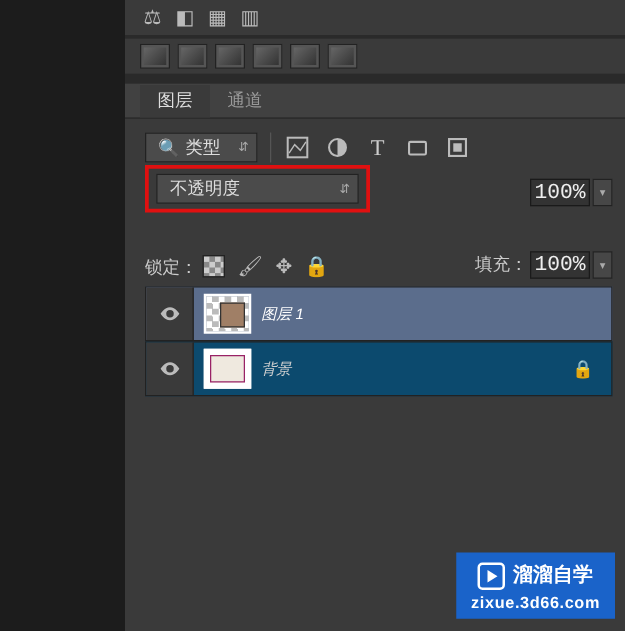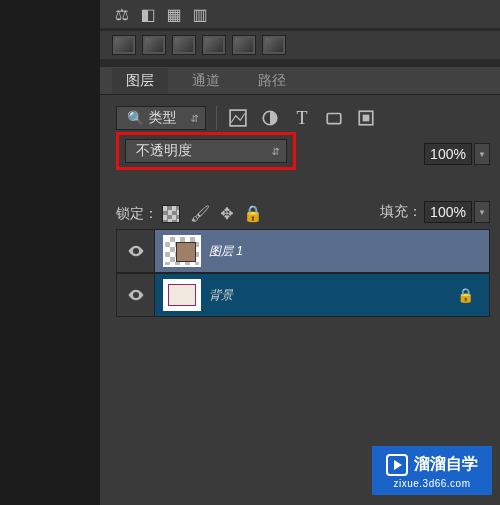--- a/index.html
+++ b/index.html
@@ -55,21 +55,21 @@
     display: inline-flex; align-items:center; justify-content:center;
     color:#bbb;
   }
   .panel-tabs {
     display: flex;
     align-items: center;
     height: 28px;
     background: #414141;
     border-bottom: 1px solid #222;
     padding-left: 12px;
-    gap: 10px;
+    gap: 0;
   }
   .tab {
     font-size: 14px;
     color: #999;
     padding: 4px 14px;
     cursor: pointer;
   }
   .tab.active {
     background: #3a3a3a;
     color: #ddd;
@@ -136,22 +136,23 @@
     color: #ccc;
   }
   .value-box {
     background: #333;
     border: 1px solid #1a1a1a;
     height: 22px;
     min-width: 48px;
     display: flex;
     align-items: center;
     justify-content: center;
-    font-size: 14px;
+    font-size: 17px;
     color: #eee;
+    font-family: Liberation Mono, monospace;
   }
   .tiny-btn {
     width: 16px; height: 22px;
     background: #474747; border:1px solid #222;
     display:flex; align-items:center; justify-content:center;
     font-size: 9px; color:#aaa;
   }
   .lock-icons {
     display: flex; gap: 10px; align-items:center; color:#bbb;
   }
@@ -234,22 +235,22 @@
     display:flex; align-items:center; justify-content:center;
   }
   .play-logo::after{
     content:""; display:block;
     border-left:8px solid #fff;
     border-top:5px solid transparent;
     border-bottom:5px solid transparent;
     margin-left:2px;
   }
   .watermark .url {
-    font-size: 10px;
-    font-weight: normal;
+    font-size: 13px;
+    font-weight: bold;
     letter-spacing: 0.5px;
   }
   .vr {
     width: 4px;
     background: #2a2a2a;
     position:absolute;
     left: 100px; top:0; bottom:0;
   }
   svg.eye { width:18px; height:18px; fill:#bbb; }
   svg.icon { width:18px; height:18px; fill:#ccc; }
@@ -276,21 +277,20 @@
     <div class="swatch"></div>
     <div class="swatch"></div>
     <div class="swatch"></div>
     <div class="swatch"></div>
   </div>
   <div class="panel-divider" style="height:8px"></div>
 
   <div class="panel-tabs">
     <div class="tab active">图层</div>
     <div class="tab">通道</div>
-    <div class="tab">路径</div>
   </div>
 
   <div class="panel-body">
 
     <div class="row filter-row">
       <div class="dropdown" style="width:90px">
         <span style="margin-right:4px">🔍</span>
         <span>类型</span>
         <span class="chev">⇵</span>
       </div>

